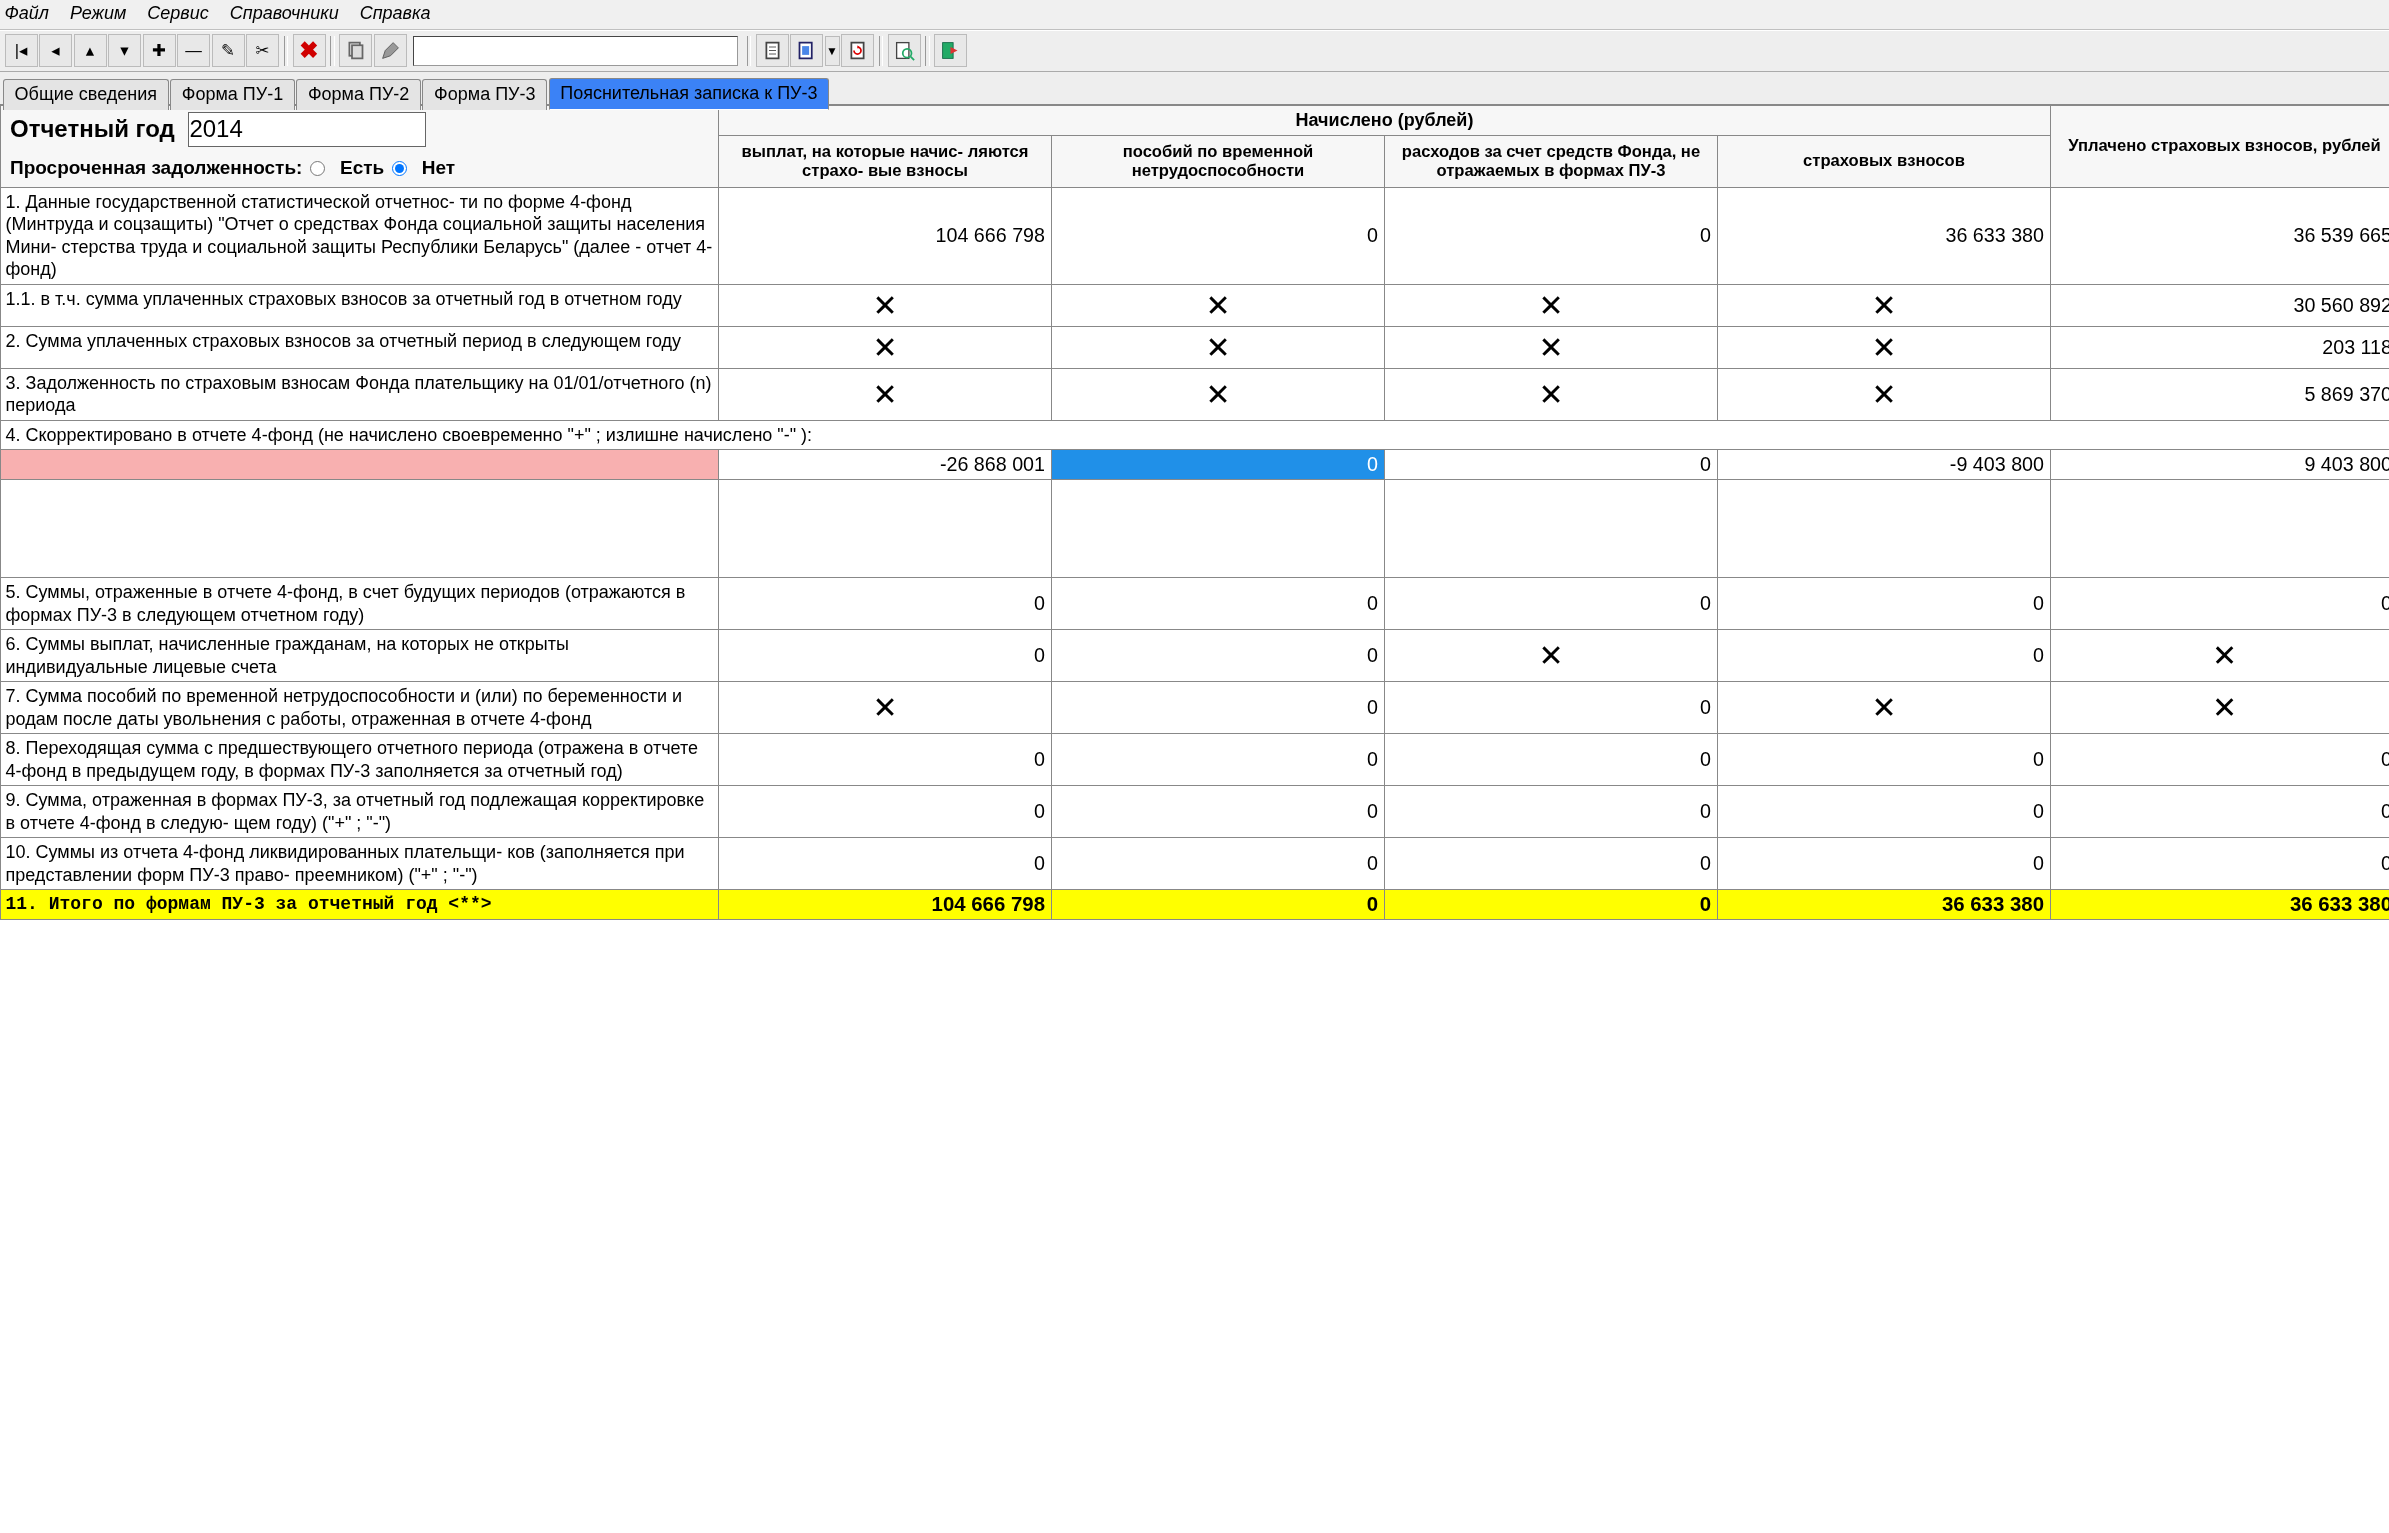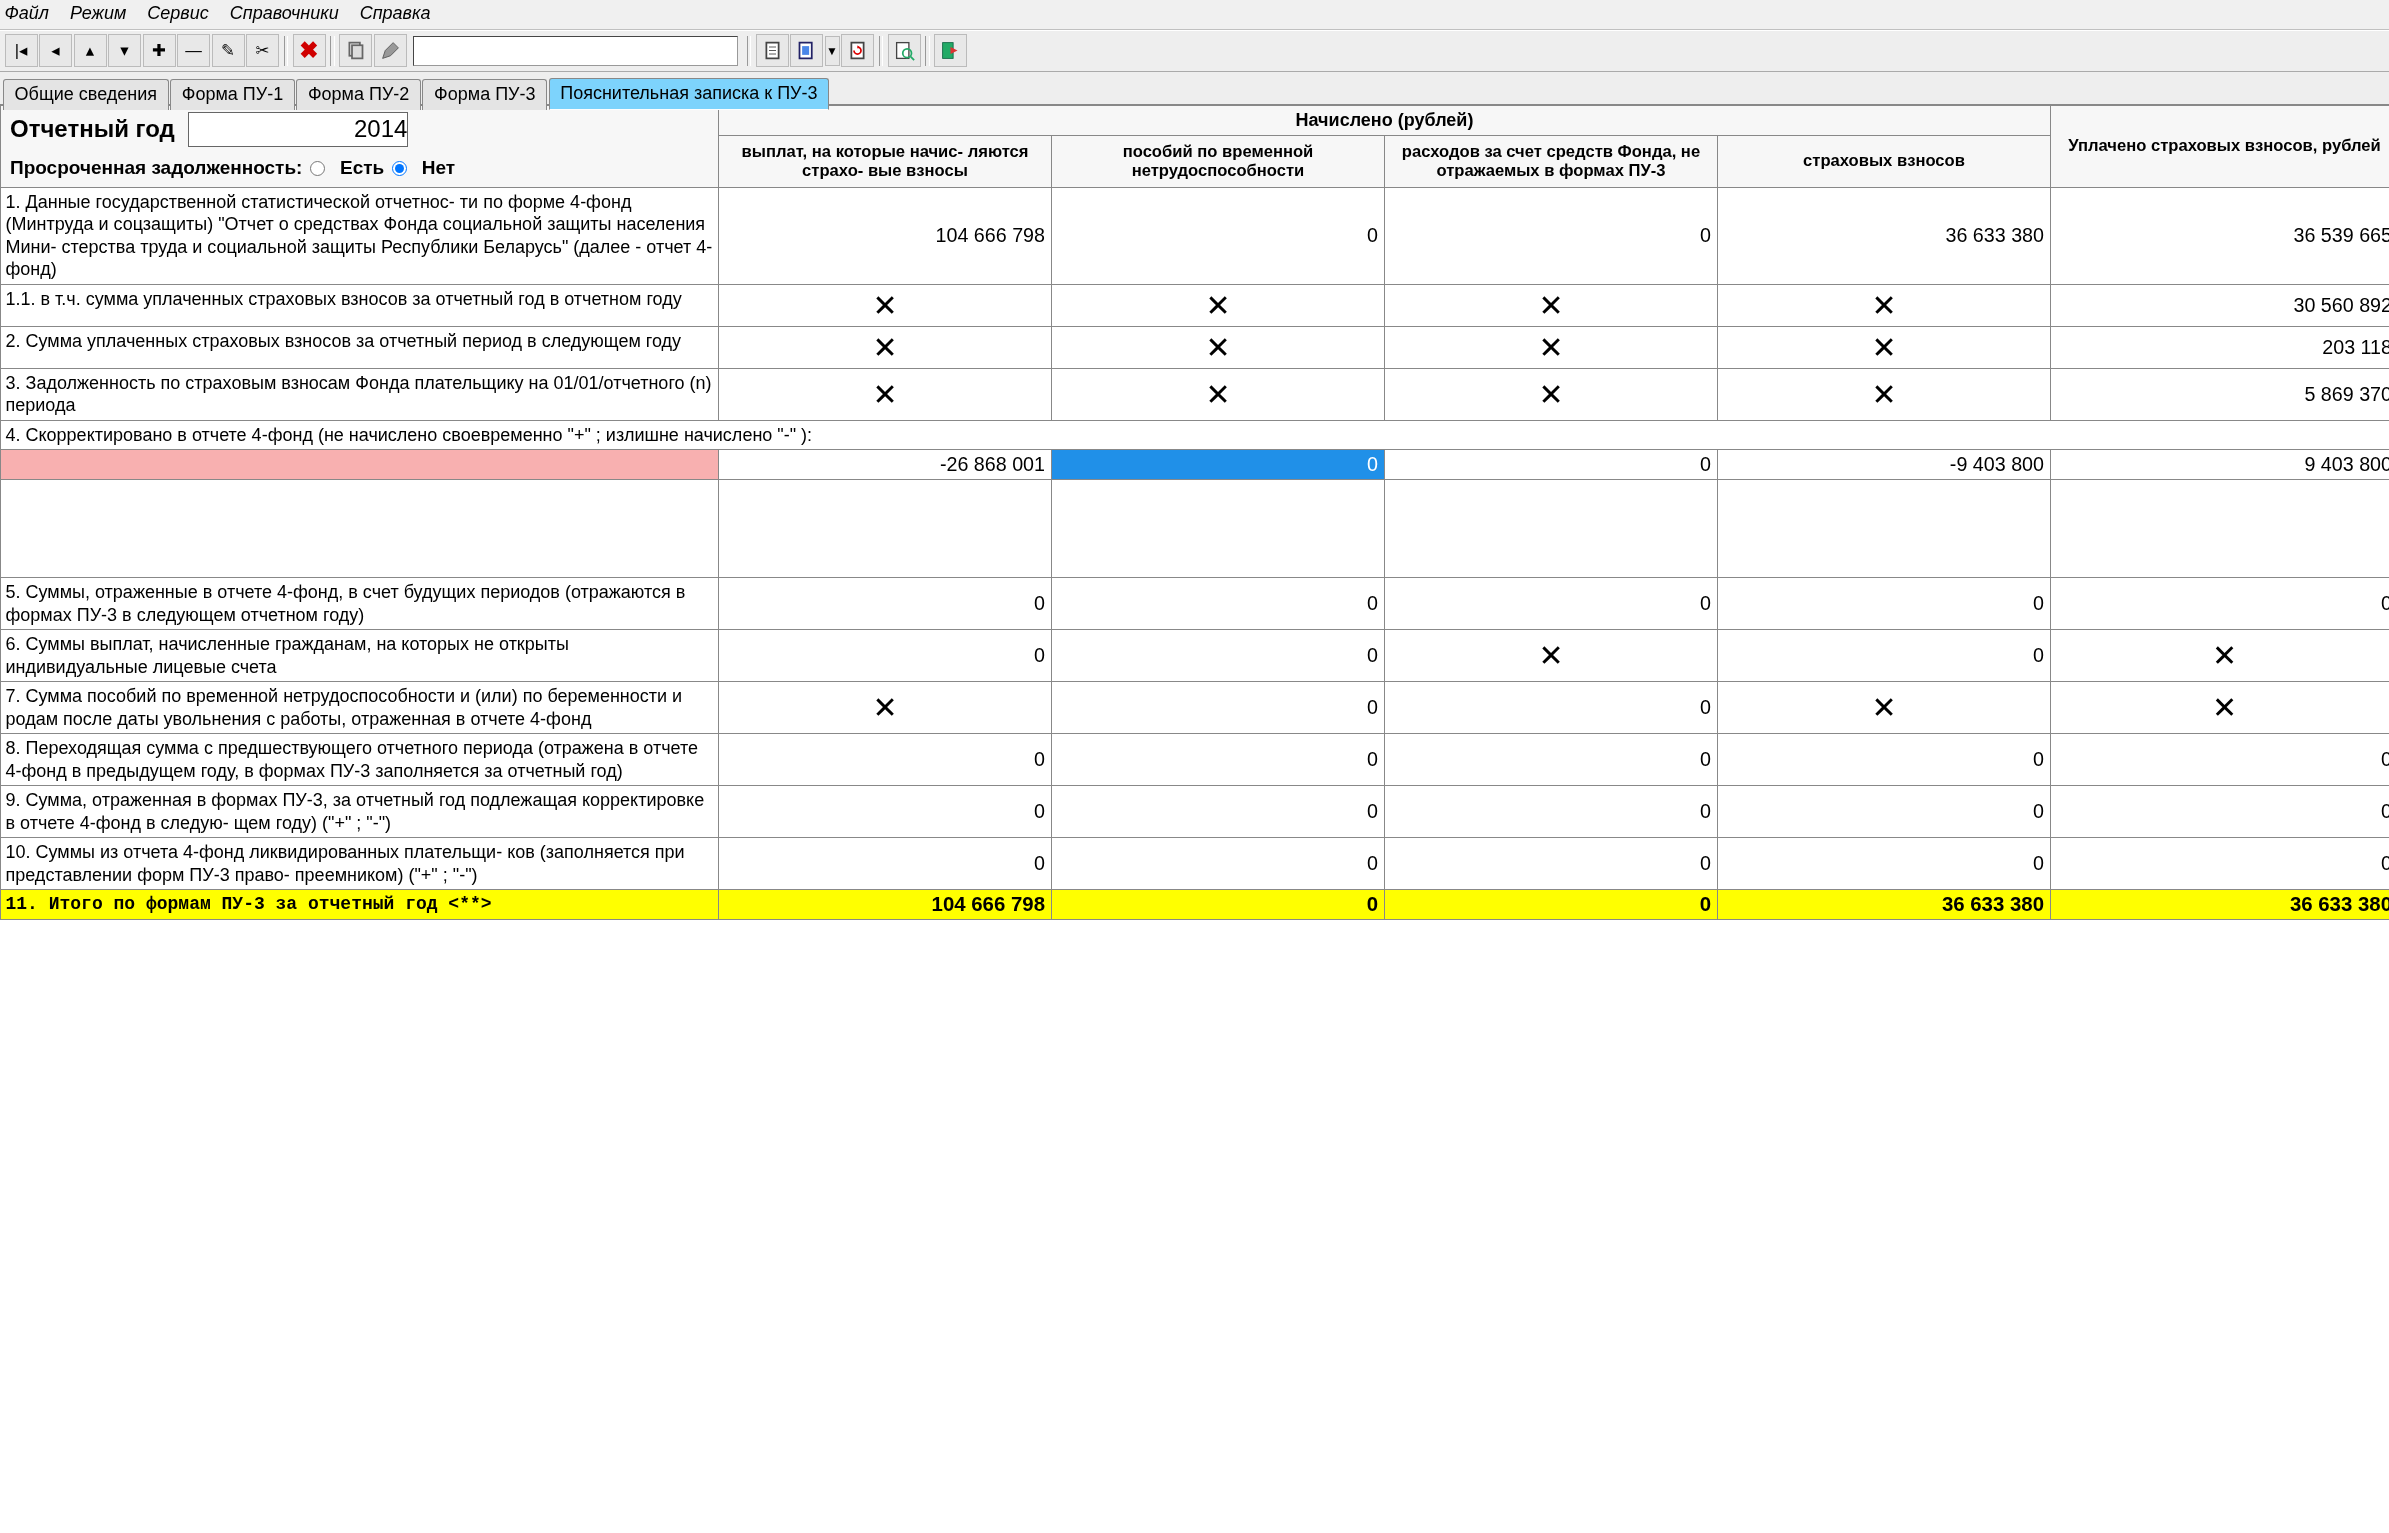--- a/index.html
+++ b/index.html
@@ -18,24 +18,24 @@
 .tb-sep { width: 4.5px; height: 30px; border-left: 0.8px solid #999; border-right: 0.8px solid #fff; margin: 0 3px; }
 .tb-input { width: 325px; height: 30px; border: 1.5px inset #999; background: #fff; margin: 0 4.5px; }
 .tb-arrow { width: 15px; height: 30px; border: 0.8px solid #bbb; background: #e8e8e8;
             display: flex; align-items: center; justify-content: center; font-size: 12px; }
 .tb-btn svg { width: 21px; height: 21px; }
 
 
 .tabs { display: flex; align-items: flex-end; border-bottom: 0.8px solid #888; background: #eee; padding-left: 3px; }
 .tab { padding: 4.5px 10.6px; border: 0.8px solid #888; border-bottom: none; background: #e4e4e4;
        border-radius: 3px 3px 0 0; margin-right: 1.5px; position: relative; top: 6px; font-size: 18px; }
-.tab.active { background: #7dd3fc; border-bottom: 0.8px solid #fff; }
+.tab.active { background: #3b82f6; border-bottom: 0.8px solid #fff; }
 .year-row { display: flex; align-items: center; padding: 6px 9px; gap: 13.6px; }
 .year-label { font-weight: bold; font-size: 24px; }
-.year-input { width: 220px; height: 35px; border: 0.8px solid #666; text-align: right; font-size: 24px; }
+.year-input { width: 238px; height: 35px; border: 0.8px solid #666; text-align: left; font-size: 24px; }
 .overdue-row { display: flex; align-items: center; gap: 7.6px; padding: 4.5px 9px 7.6px 9px; font-size: 19px; }
 .overdue-row label { display: flex; align-items: center; gap: 15px; }
 input[type=radio] { width: 15px; height: 15px; }
 
 
 table.main { border-collapse: collapse; width: 100%; table-layout: fixed; }
 table.main th, table.main td { border: 0.8px solid #888; padding: 3px 4.5px; font-size: 18px; }
 table.main th { background: #f7f7f7; font-weight: bold; text-align: center; vertical-align: middle; }
 table.main th.sub { font-size: 16.6px; font-weight: bold; line-height: 1.2; }
 table.main td.desc { text-align: left; vertical-align: top; font-size: 18px; line-height: 1.25; padding: 3px 4.5px; }

